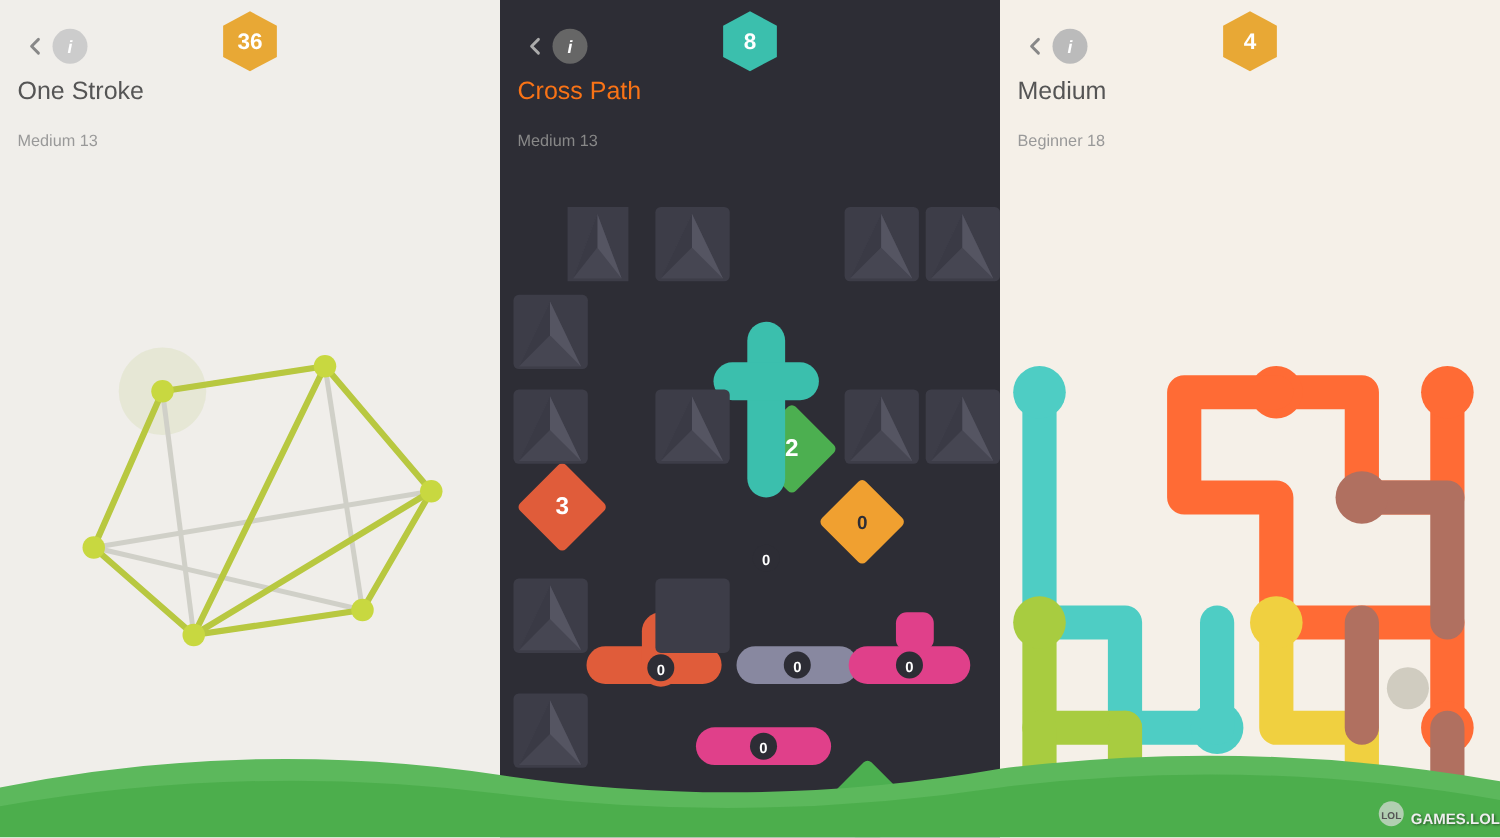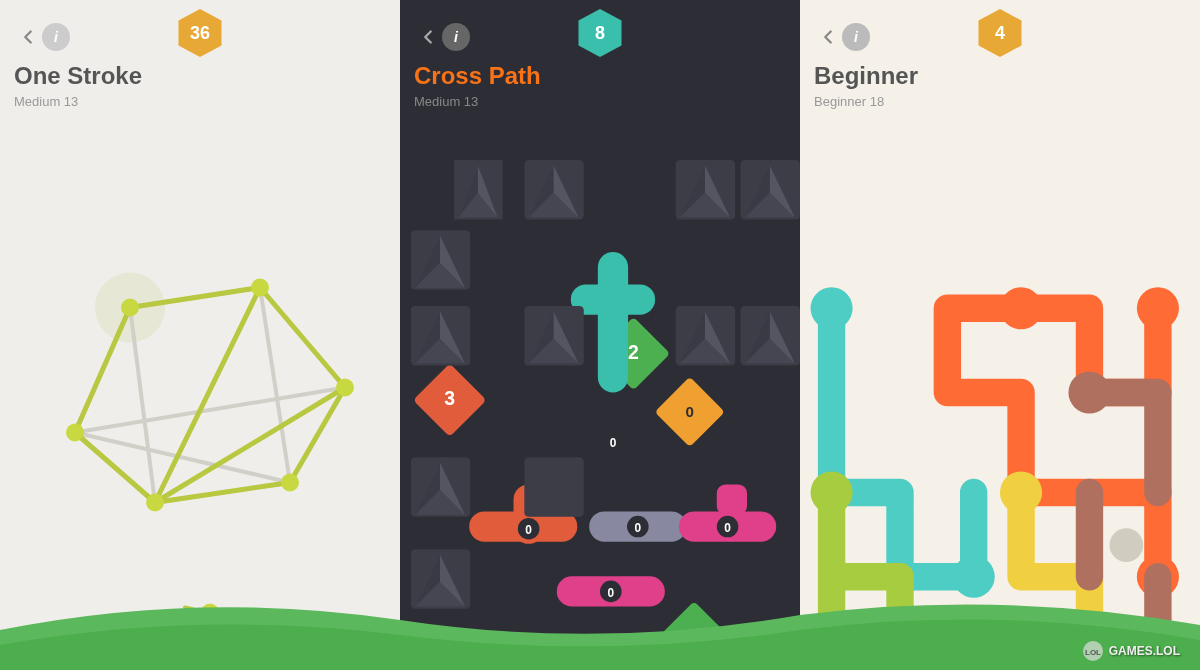--- a/index.html
+++ b/index.html
@@ -107,33 +107,33 @@
 
     .hexagon span {
       position: relative;
       z-index: 2;
       font-size: 18px;
       font-weight: bold;
       color: #fff;
     }
 
     .screen-title {
-      font-size: 24px;
-      font-weight: 700;
+      font-size: 20px;
+      font-weight: 400;
       color: #444;
     }
 
     .screen1 .screen-title { color: #555; }
     .screen2 .screen-title { color: #f97316; }
     .screen3 .screen-title { color: #555; }
 
     .screen-subtitle {
       font-size: 13px;
       color: #999;
-      margin-top: 4px;
+      margin-top: 20px;
     }
     .screen2 .screen-subtitle { color: #888; }
 
     .next-btn {
       position: absolute;
       right: 16px;
       bottom: 4px;
       font-size: 14px;
       color: #aaa;
       cursor: pointer;
@@ -446,21 +446,21 @@
           </svg>
           <span>4</span>
         </div>
       </div>
       <div class="info-btn">
         <span>i</span>
       </div>
     </div>
     <div class="title-next-row">
       <div>
-        <div class="screen-title">Beginner</div>
+        <div class="screen-title">Medium</div>
         <div class="screen-subtitle">Beginner 18</div>
       </div>
       <div class="next-btn">
         <span>Next</span>
         <span class="next-arrow"></span>
       </div>
     </div>
     <div class="game-area">
       <svg viewBox="0 0 380 490" width="100%" height="100%">
 
@@ -501,19 +501,19 @@
       </svg>
     </div>
   </div>
 </div>
 
 <svg class="bottom-wave" viewBox="0 0 1200 80" preserveAspectRatio="none">
   <path d="M0,40 Q200,0 400,30 Q600,60 800,25 Q1000,0 1200,35 L1200,80 L0,80 Z" fill="#5cb85c"></path>
   <path d="M0,55 Q200,20 400,45 Q600,70 800,40 Q1000,15 1200,50 L1200,80 L0,80 Z" fill="#4cae4c"></path>
 </svg>
 
-<div style="position:absolute; bottom:8px; right:20px; z-index:20; display:flex; align-items:center; gap:5px;">
+<div style="position:absolute; bottom:8px; right:0; z-index:20; display:flex; align-items:flex-end; gap:5px;">
   <svg width="22" height="22" viewBox="0 0 22 22">
     <circle cx="11" cy="11" r="10" fill="#ddd" opacity="0.7"></circle>
     <text x="11" y="15" text-anchor="middle" font-size="8" fill="#555" font-weight="bold">LOL</text>
   </svg>
   <span style="color:#eee; font-size:12px; font-weight:bold; text-shadow:1px 1px 2px rgba(0,0,0,0.5);">GAMES.LOL</span>
 </div>
 
 </body></html>

